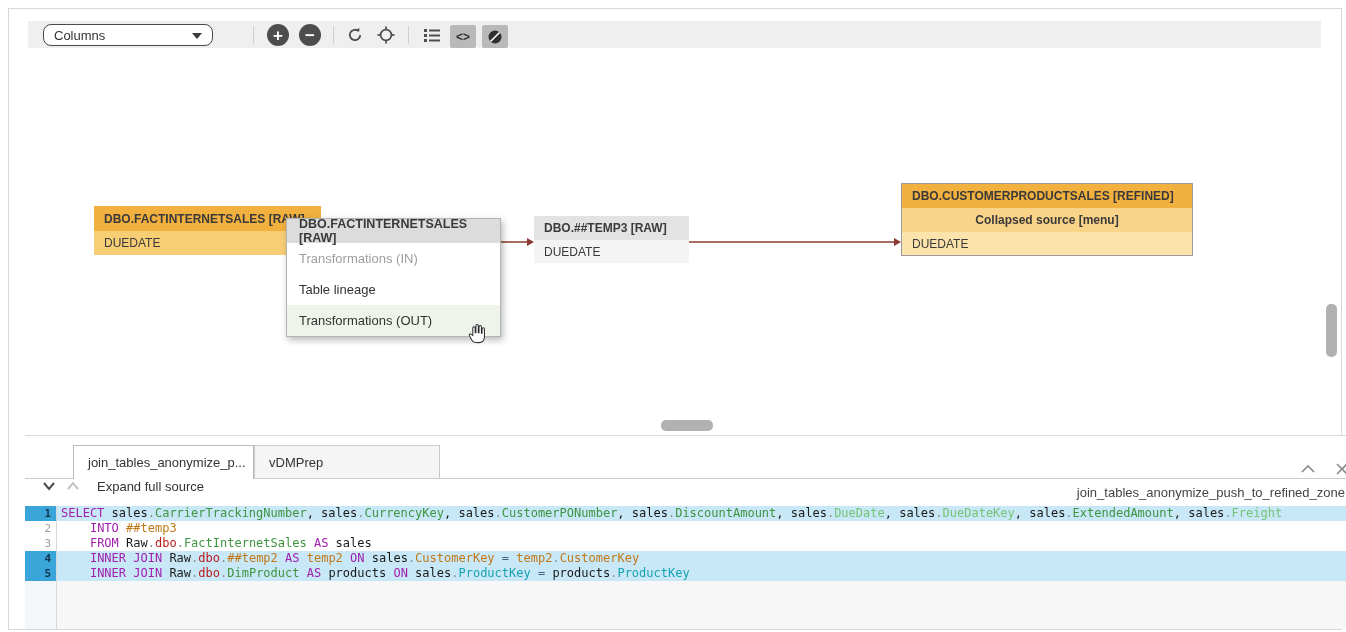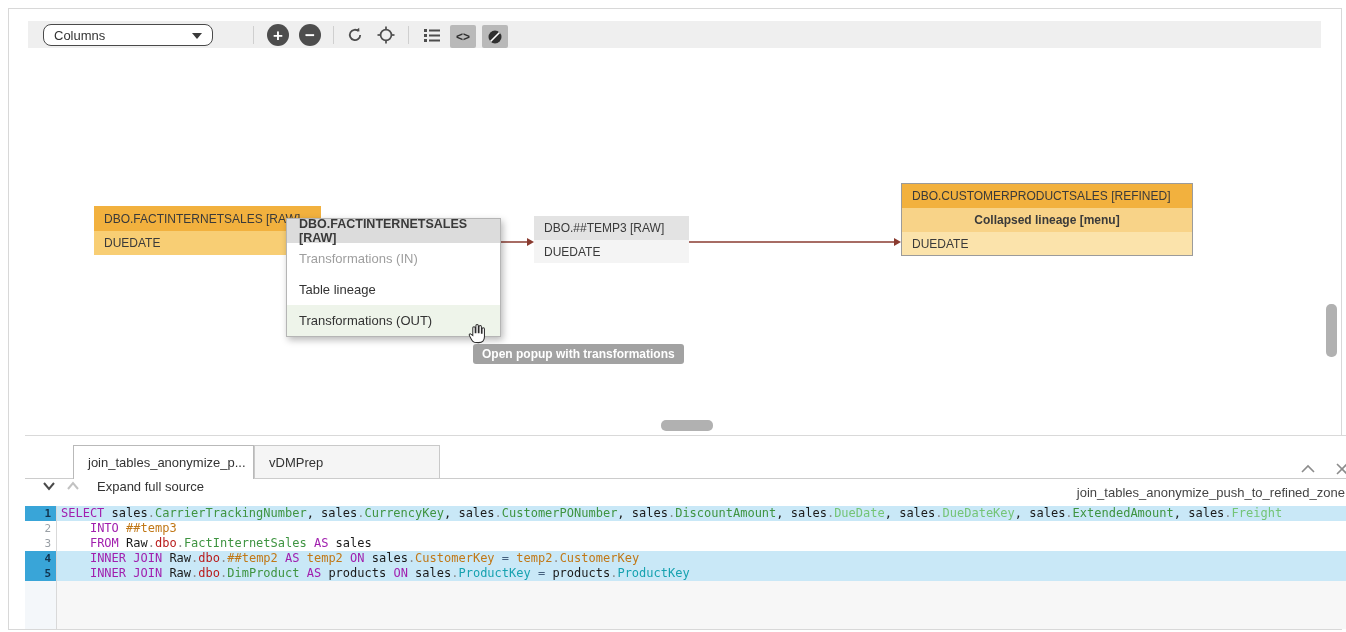--- a/index.html
+++ b/index.html
@@ -11,21 +11,21 @@
   .select { position:absolute; left:15px; top:3px; width:170px; height:22px; background:#fff; border:1px solid #4a4a4a; border-radius:8px; font-size:13px; color:#333; display:flex; align-items:center; padding:0 10px; cursor:default; }
   .select .caret { position:absolute; right:10px; top:8px; width:0; height:0; border-left:5px solid transparent; border-right:5px solid transparent; border-top:6px solid #3a3a3a; }
   .tb-sep { position:absolute; top:5px; width:1px; height:18px; background:#cfcfcf; }
   .circ-btn { position:absolute; top:3px; width:22px; height:22px; border-radius:50%; background:#4d4d4d; color:#fff; font-size:17px; font-weight:bold; display:flex; align-items:center; justify-content:center; line-height:1; }
   .svg-btn { position:absolute; top:5px; width:18px; height:18px; }
   .sq-btn { position:absolute; top:4px; width:26px; height:23px; background:#b9b9b9; border-radius:2px; display:flex; align-items:center; justify-content:center; color:#2f2f2f; font-weight:bold; font-size:12px; }
 
   
   .canvas { position:absolute; left:0; top:39px; width:1332px; height:387px; background:#fff; }
   .node { position:absolute; font-size:12px; color:#3a3a3a; }
-  .node .hdr { font-weight:normal; display:flex; align-items:center; padding:12px 10px; }
+  .node .hdr { font-weight:bold; display:flex; align-items:center; padding:12px 10px; }
   .node .row { display:flex; align-items:center; padding:0 10px; }
   .node-fact { left:85px; top:158px; width:227px; }
   .node-fact .hdr { height:25px; background:#f2b13e; }
   .node-fact .row { height:24px; background:#f8ce74; }
   .node-temp { left:525px; top:168px; width:155px; }
   .node-temp .hdr { height:24px; background:#e3e3e3; }
   .node-temp .row { height:23px; background:#f4f4f4; }
   .node-ref { left:892px; top:135px; width:292px; border:1px solid #9b9b9b; }
   .node-ref .hdr { height:24px; background:#f2b13e; }
   .node-ref .row-collapsed { height:24px; background:#f8d388; justify-content:center; font-weight:bold; }
@@ -137,36 +137,35 @@
       <div class="row">DUEDATE</div>
     </div>
 
     <div class="node node-temp">
       <div class="hdr">DBO.##TEMP3 [RAW]</div>
       <div class="row">DUEDATE</div>
     </div>
 
     <div class="node node-ref">
       <div class="hdr">DBO.CUSTOMERPRODUCTSALES [REFINED]</div>
-      <div class="row row-collapsed">Collapsed lineage [menu]</div>
+      <div class="row row-collapsed">Collapsed source [menu]</div>
       <div class="row row-col">DUEDATE</div>
     </div>
 
     <div class="ctx-menu">
       <div class="m-hdr">DBO.FACTINTERNETSALES [RAW]</div>
       <div class="m-item disabled">Transformations (IN)</div>
       <div class="m-item">Table lineage</div>
       <div class="m-item hover">Transformations (OUT)</div>
     </div>
 
     <svg class="cursor-hand" viewBox="0 0 24 24">
       <path d="M10.2 22c-1.4-.4-2.3-1.4-3-2.7l-2.5-4.7c-.6-1.1.7-2.2 1.7-1.4l2.1 1.6V6.4c0-.8.6-1.3 1.3-1.3s1.3.5 1.3 1.3v5.2h.8V4c0-.8.6-1.3 1.3-1.3S14.5 3.2 14.5 4v7.6h.8V5.2c0-.8.6-1.3 1.3-1.3s1.3.5 1.3 1.3v7h.7V7.7c0-.8.6-1.3 1.3-1.3s1.3.5 1.3 1.3v8.5c0 3.8-2.5 6.3-6.3 6.3-1.8 0-3.5-.2-4.7-.5z" fill="#ffffff" stroke="#2b2b2b" stroke-width="1.1"></path>
     </svg>
 
-    <div class="tooltip">Open popup with transformations</div>
 
     <div class="v-thumb"></div>
     <div class="h-thumb"></div>
   </div>
 
   <div class="panel">
     <div class="tabstrip">
       <div class="strip-line"></div>
       <div class="tab active">join_tables_anonymize_p...</div>
       <div class="tab inactive">vDMPrep</div>

